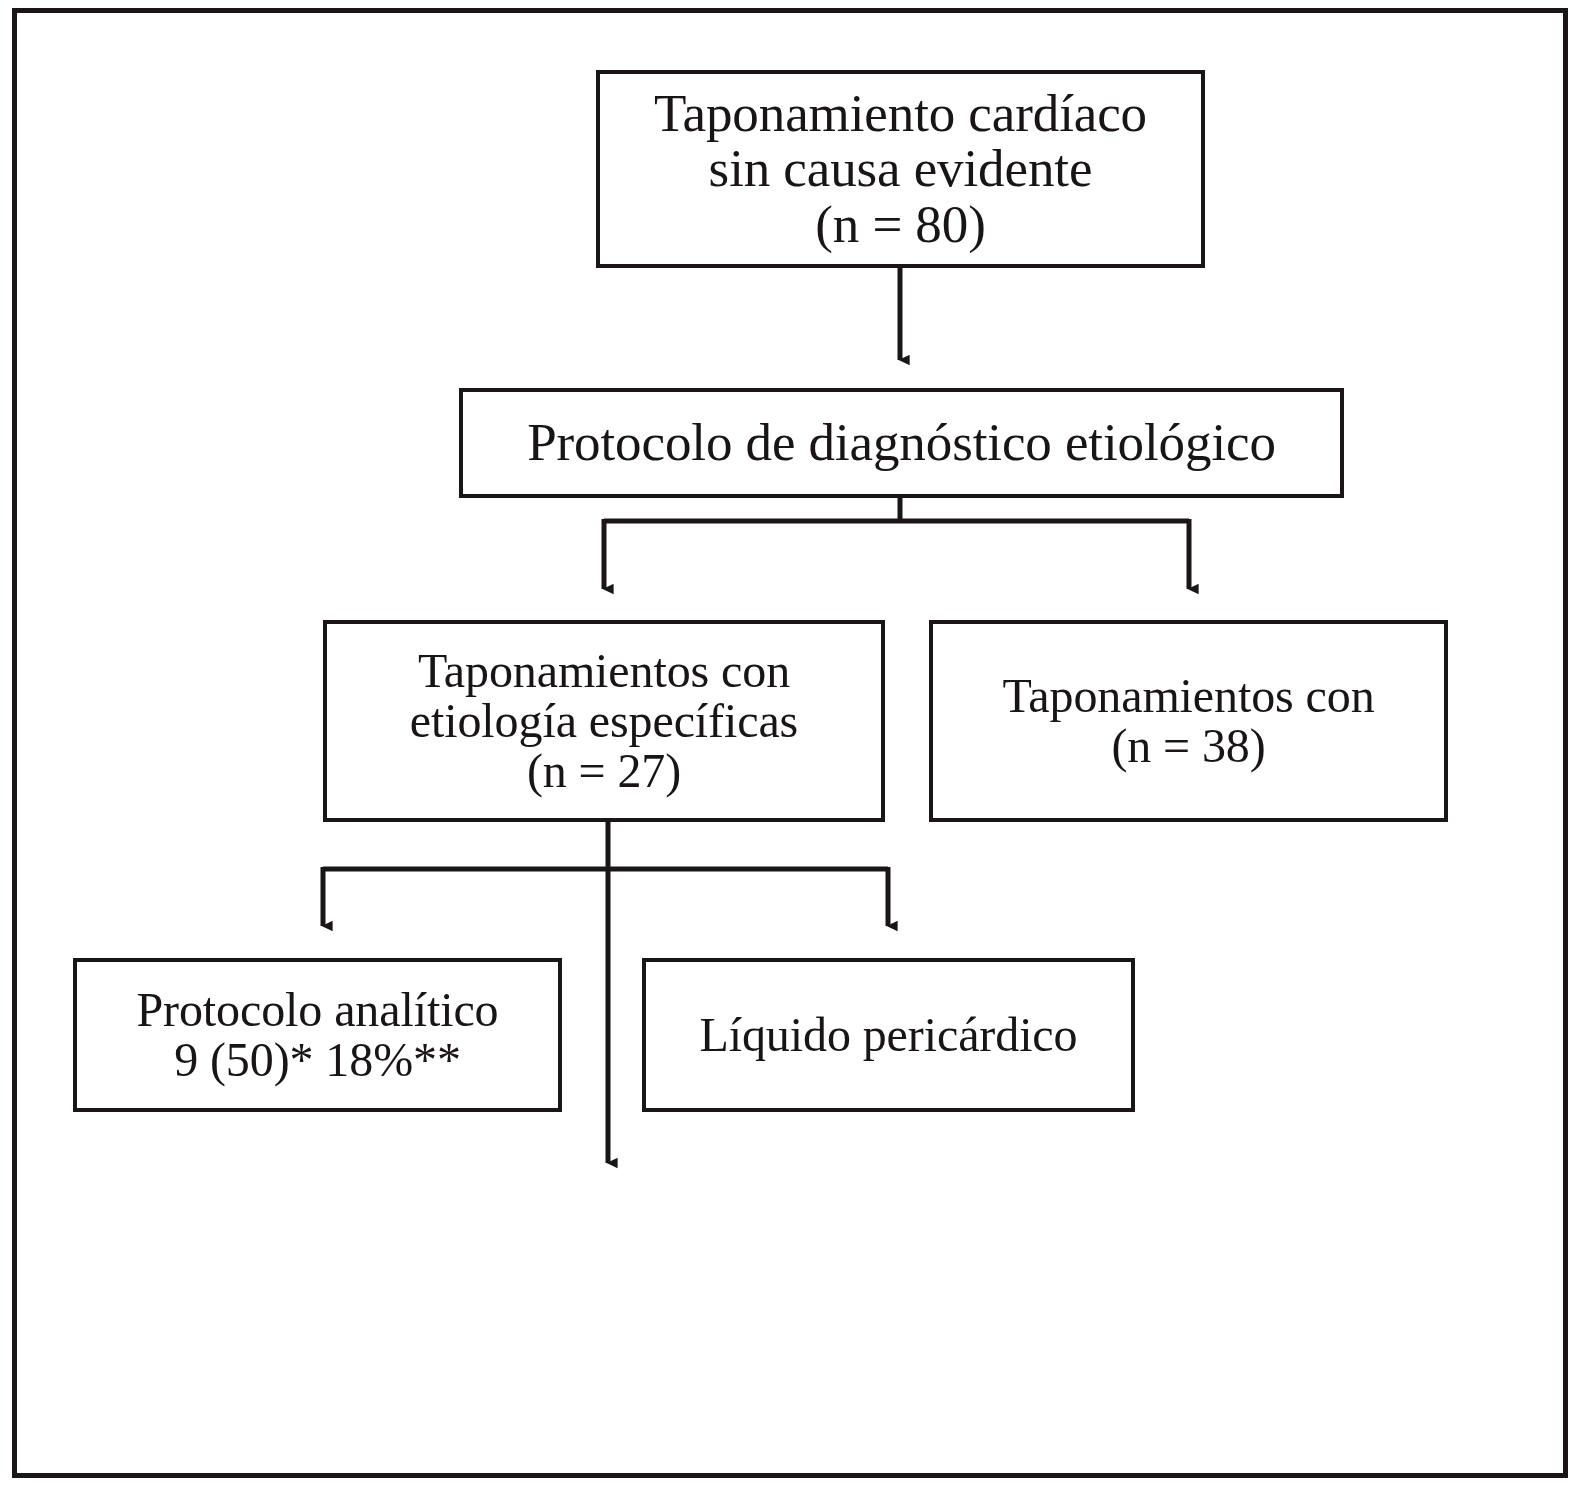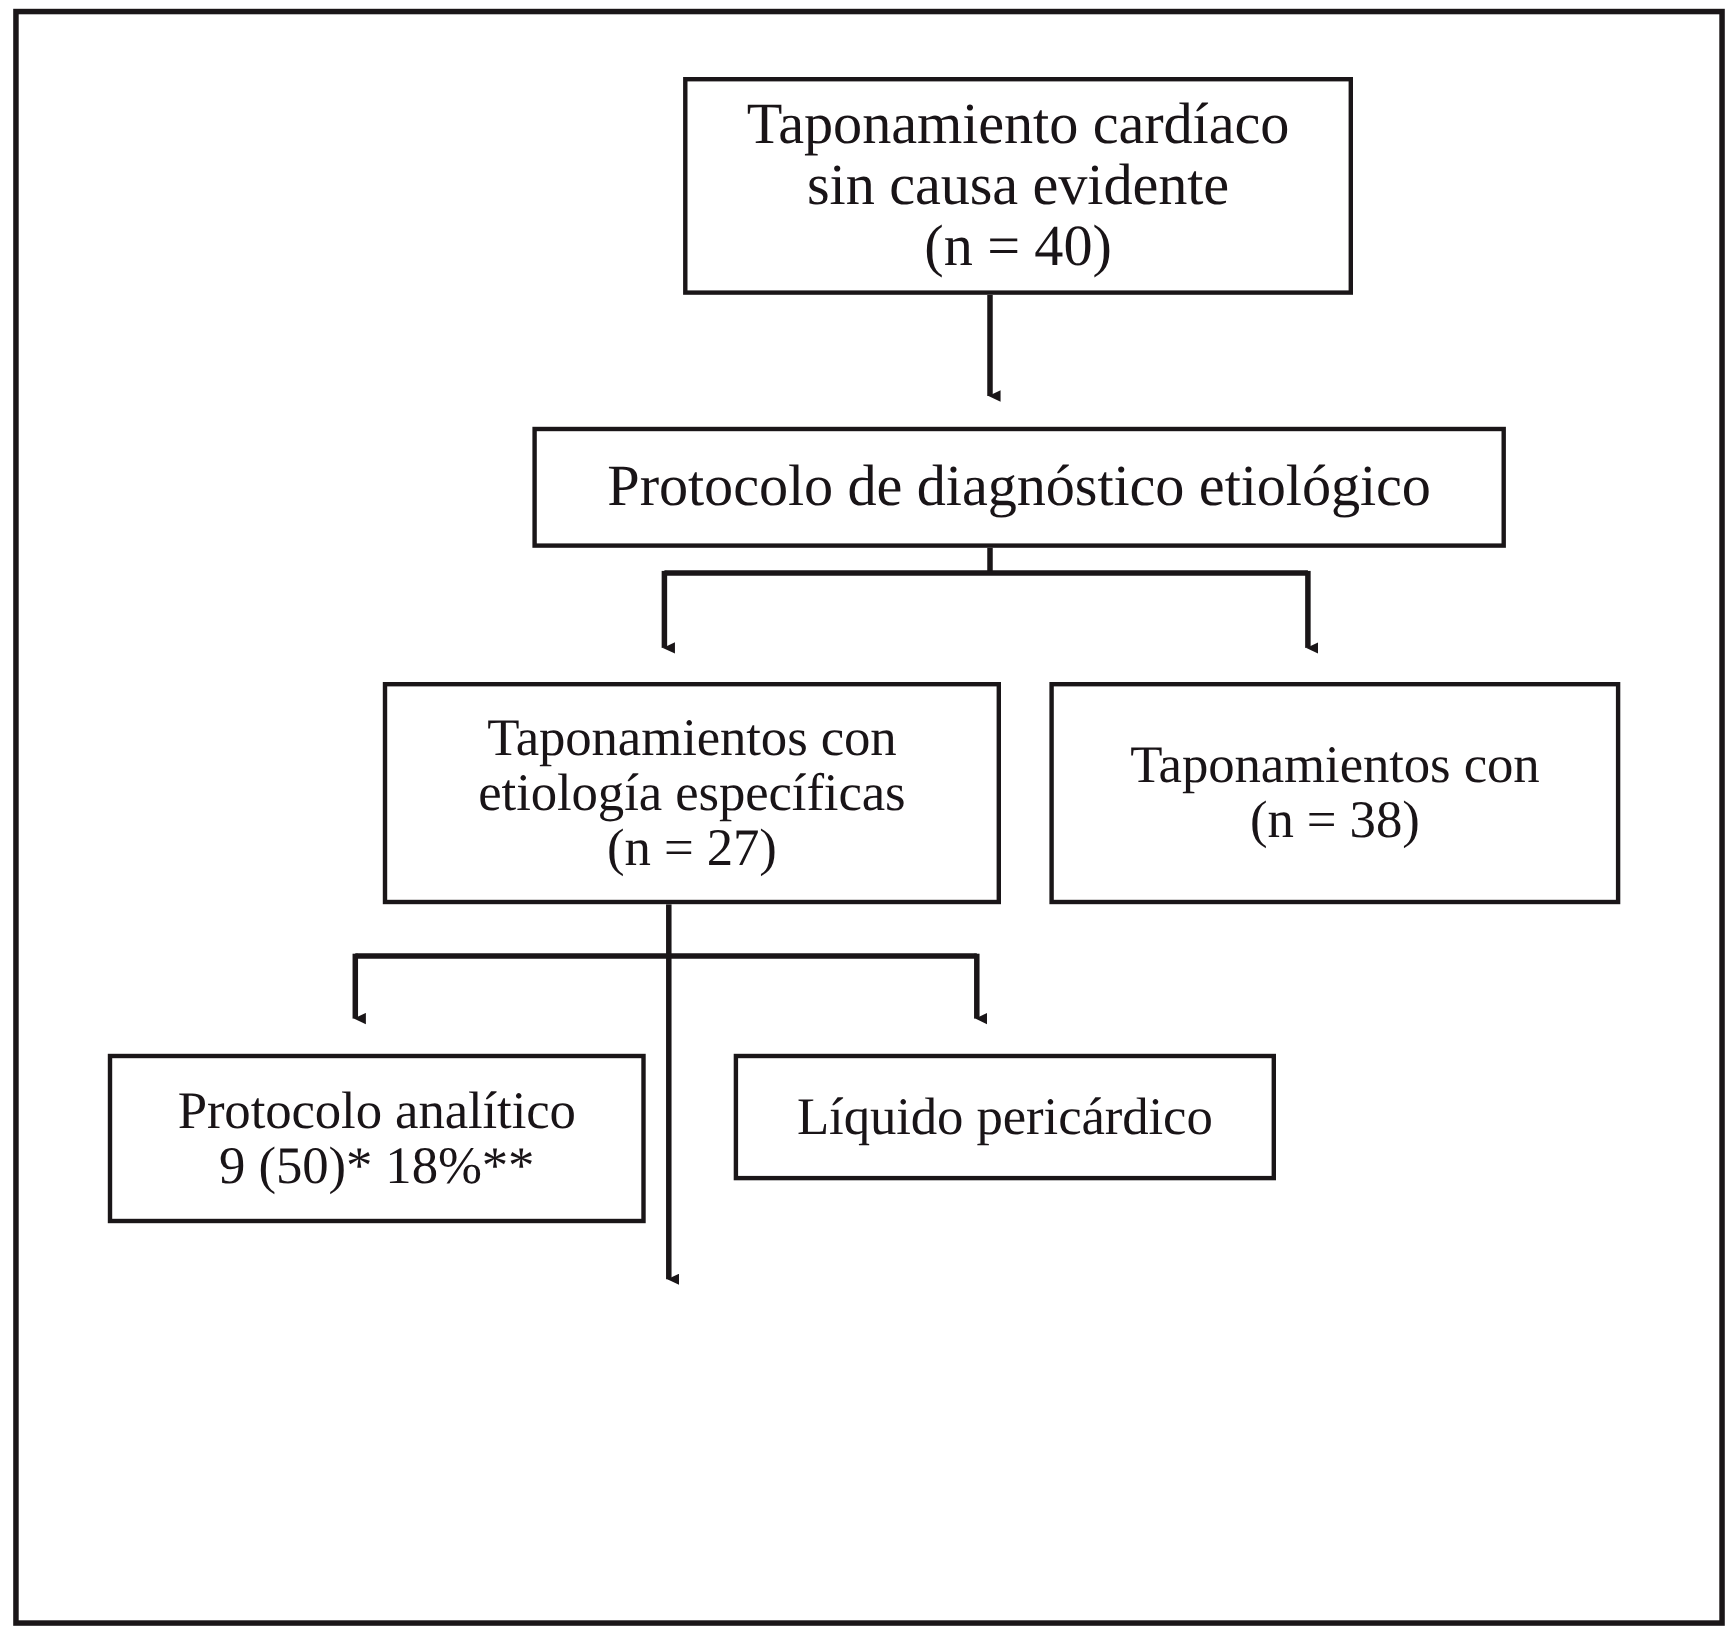--- a/index.html
+++ b/index.html
@@ -40,21 +40,20 @@
     box-sizing: border-box;
     border: 4px solid #1a1618;
     background: #ffffff;
     display: flex;
     flex-direction: column;
     align-items: center;
     justify-content: center;
     text-align: center;
     line-height: 1.04;
     letter-spacing: -0.1px;
-    margin-left: 25px;
   }
   .node .ln {
     display: block;
     white-space: nowrap;
   }
   
   #node-tamponade-no-cause {
     left: 596px; top: 70px; width: 609px; height: 198px;
     font-size: 53px;
   }
@@ -68,21 +67,21 @@
   }
   #node-idiopathic-etiology {
     left: 929px; top: 620px; width: 519px; height: 202px;
     font-size: 48px;
   }
   #node-analytic-protocol {
     left: 73px; top: 958px; width: 489px; height: 154px;
     font-size: 48px;
   }
   #node-pericardial-fluid {
-    left: 642px; top: 958px; width: 493px; height: 115px;
+    left: 642px; top: 958px; width: 493px; height: 154px;
     font-size: 48px;
   }
   #node-pericardial-biopsy {
     left: 418px; top: 1198px; width: 385px; height: 214px;
     font-size: 48px;
   }
 </style>
 </head>
 <body>
 
@@ -112,21 +111,21 @@
       <line x1="608" y1="822" x2="608" y2="1163" stroke="#1a1618" stroke-width="5" marker-end="url(#arrowhead)"></line>
       <line x1="323" y1="869" x2="888" y2="869" stroke="#1a1618" stroke-width="5"></line>
       <line x1="323" y1="867" x2="323" y2="926" stroke="#1a1618" stroke-width="5" marker-end="url(#arrowhead)"></line>
       <line x1="888" y1="867" x2="888" y2="926" stroke="#1a1618" stroke-width="5" marker-end="url(#arrowhead)"></line>
     </g>
   </svg>
 
   <div class="node" id="node-tamponade-no-cause">
     <span class="ln">Taponamiento cardíaco</span>
     <span class="ln">sin causa evidente</span>
-    <span class="ln">(n = 40)</span>
+    <span class="ln">(n = 80)</span>
   </div>
 
   <div class="node" id="node-diagnostic-protocol">
     <span class="ln">Protocolo de diagnóstico etiológico</span>
   </div>
 
   <div class="node" id="node-specific-etiologies">
     <span class="ln">Taponamientos con</span>
     <span class="ln">etiología específicas</span>
     <span class="ln">(n = 27)</span>

